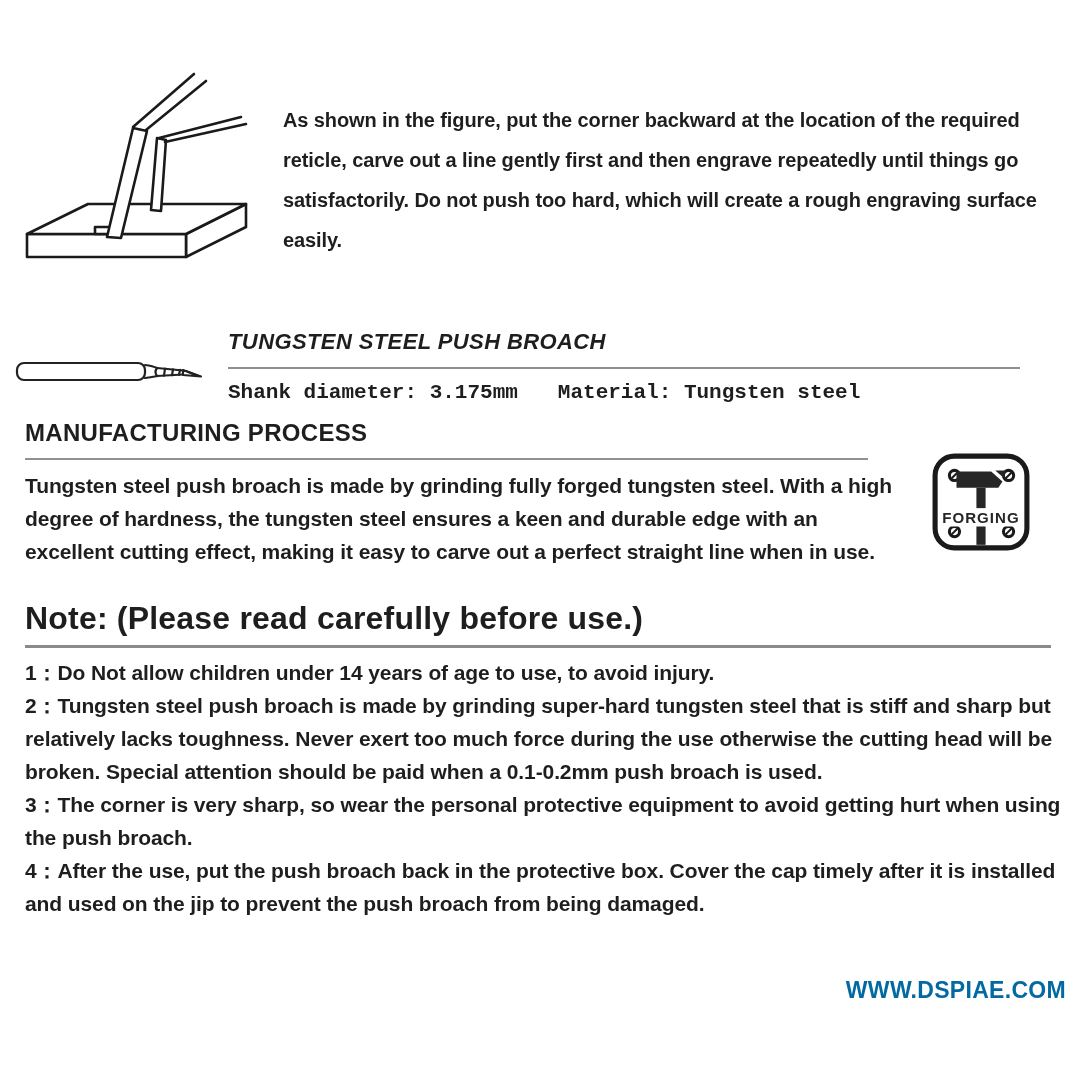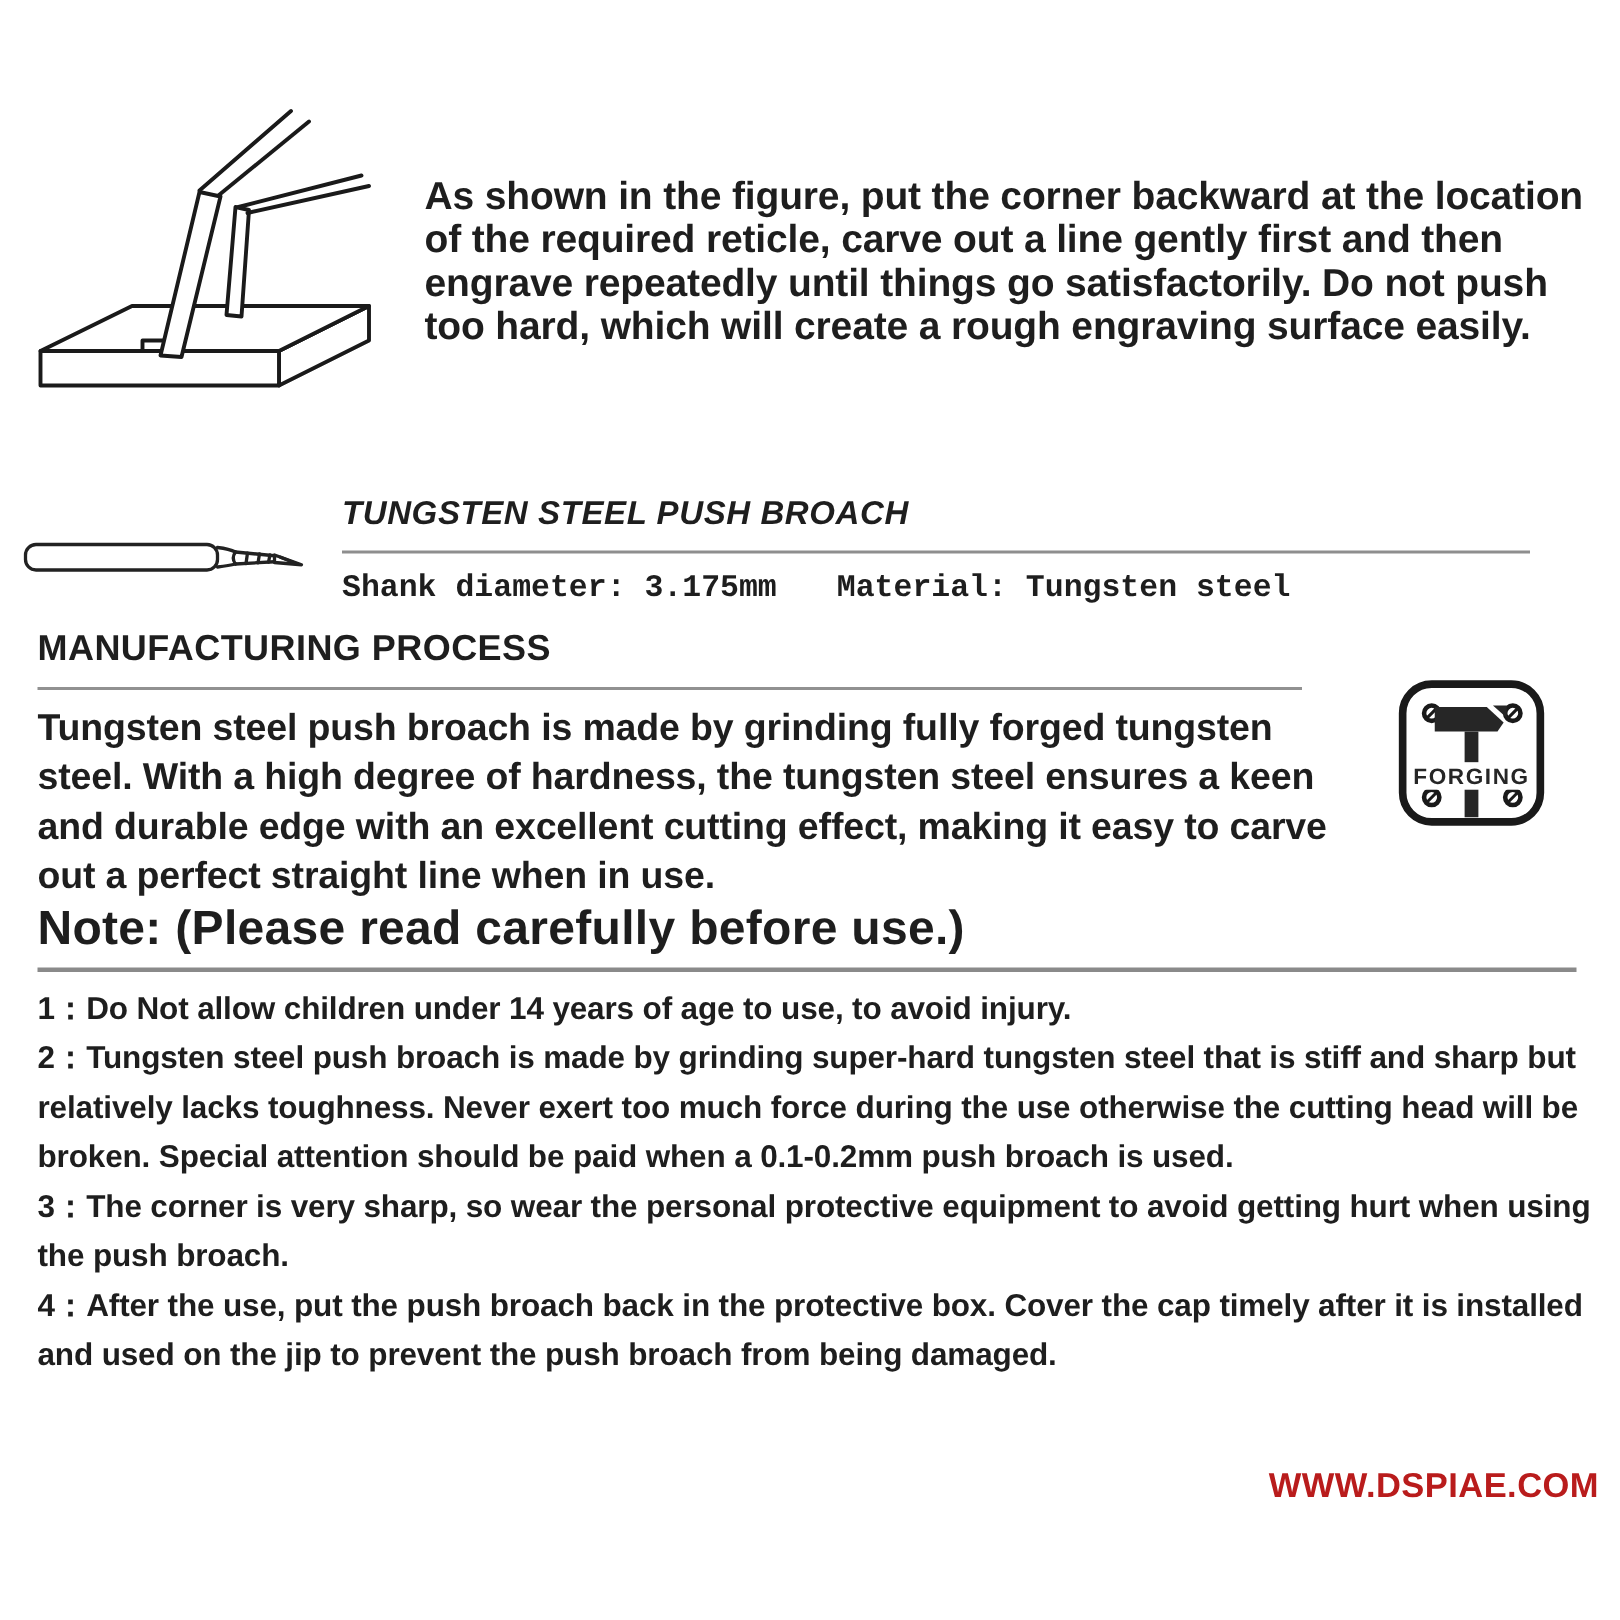--- a/index.html
+++ b/index.html
@@ -8,39 +8,39 @@
     width:1080px;height:1080px;
     background:#ffffff;
     font-family:"Liberation Sans", sans-serif;
     font-weight:bold;
     color:#1e1e1e;
     overflow:hidden;
   }
   .abs{position:absolute;}
   .intro-text{
     left:283px;top:100px;width:782px;
-    font-size:26px;line-height:29px;letter-spacing:-0.1px;margin-top:16px;
+    font-size:20px;line-height:40px;letter-spacing:-0.1px;
   }
   .illus{left:15px;top:68px;}
   .broach{left:10px;top:346px;}
   .product{left:228px;top:326px;width:792px;}
   .product-title{
     font-size:22px;letter-spacing:0.4px;line-height:32px;font-style:italic;
   }
   .product-rule{height:2px;background:#8e8e8e;margin-top:9px;}
   .product-specs{margin-top:12px;font-size:21px;display:flex;font-family:Liberation Mono, monospace;}
   .spec-shank{margin-right:40px;}
   .manu-heading{left:25px;top:419px;font-size:24px;letter-spacing:0.3px;}
   .manu-rule{left:25px;top:458px;width:843px;height:2px;background:#919191;}
-  .manu-body{left:25px;top:469px;width:882px;font-size:25px;line-height:33px;letter-spacing:-0.1px;}
+  .manu-body{left:25px;top:469px;width:882px;font-size:21px;line-height:33px;letter-spacing:-0.1px;}
   .badge{left:930px;top:451px;}
   .note-heading{left:25px;top:600px;font-size:32px;letter-spacing:0.2px;text-align:center;}
   .note-rule{left:25px;top:645px;width:1026px;height:3px;background:#8a8a8a;}
   .note-list{left:25px;top:656px;width:1037px;font-size:21px;line-height:33px;letter-spacing:-0.1px;}
-  .website{right:14px;top:977px;font-size:23px;color:#b91c1c;letter-spacing:0.3px;}
+  .website{right:14px;top:977px;font-size:23px;color:#0369a1;letter-spacing:0.3px;}
 </style>
 </head>
 <body>
 
 <div class="page">
 
   <svg class="abs illus" width="235" height="195" viewBox="0 0 235 195">
     <g fill="none" stroke="#1a1a1a" stroke-width="2.6" stroke-linejoin="round" stroke-linecap="round">
 
       <path d="M171,166 L231,136 L231,159 L171,189 Z" fill="#ffffff"></path>

